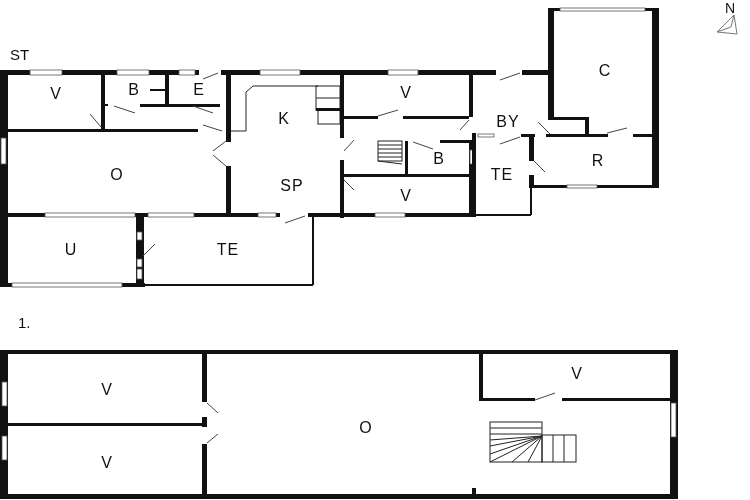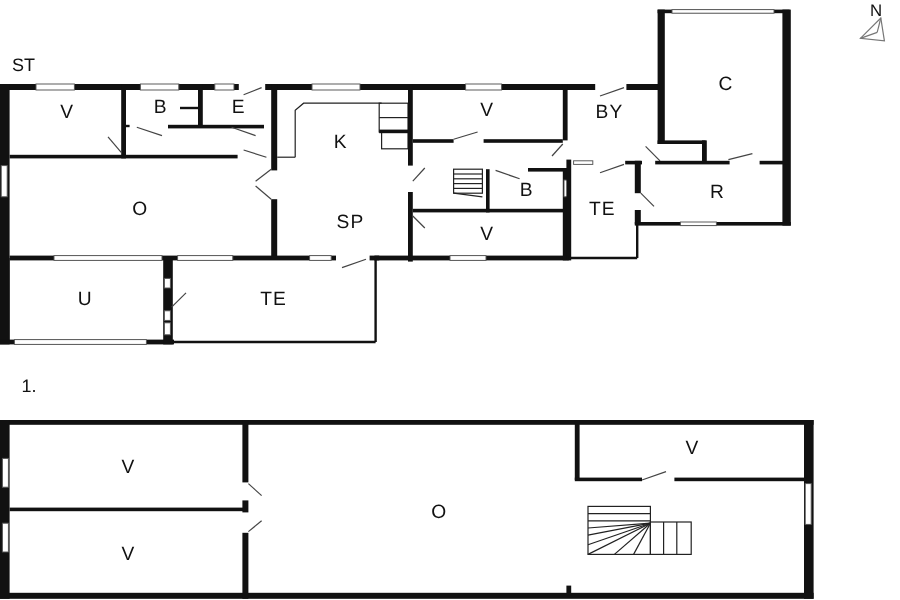--- a/index.html
+++ b/index.html
@@ -188,21 +188,21 @@
 <div class="title" style="left:10px; top:46px;">ST</div>
 <div class="title" style="left:18px; top:314px;">1.</div>
 <div class="title" style="left:725px; top:0px; font-size:14px;">N</div>
 
 <div id="ground-labels">
     <div class="lbl" style="left: 56px; top: 94px;">V</div>
     <div class="lbl" style="left: 134px; top: 90px;">B</div>
     <div class="lbl" style="left: 199px; top: 90px;">E</div>
     <div class="lbl" style="left: 284px; top: 119px;">K</div>
     <div class="lbl" style="left: 406px; top: 93px;">V</div>
-    <div class="lbl" style="left: 508px; top: 94px;">BY</div>
+    <div class="lbl" style="left: 508px; top: 122px;">BY</div>
     <div class="lbl" style="left: 605px; top: 71px;">C</div>
     <div class="lbl" style="left: 117px; top: 175px;">O</div>
     <div class="lbl" style="left: 439px; top: 159px;">B</div>
     <div class="lbl" style="left: 292px; top: 186px; text-align: center;">SP</div>
     <div class="lbl" style="left: 406px; top: 196px;">V</div>
     <div class="lbl" style="left: 502px; top: 175px;">TE</div>
     <div class="lbl" style="left: 598px; top: 161px;">R</div>
     <div class="lbl" style="left: 71px; top: 250px;">U</div>
     <div class="lbl" style="left: 228px; top: 250px;">TE</div>
   </div>

